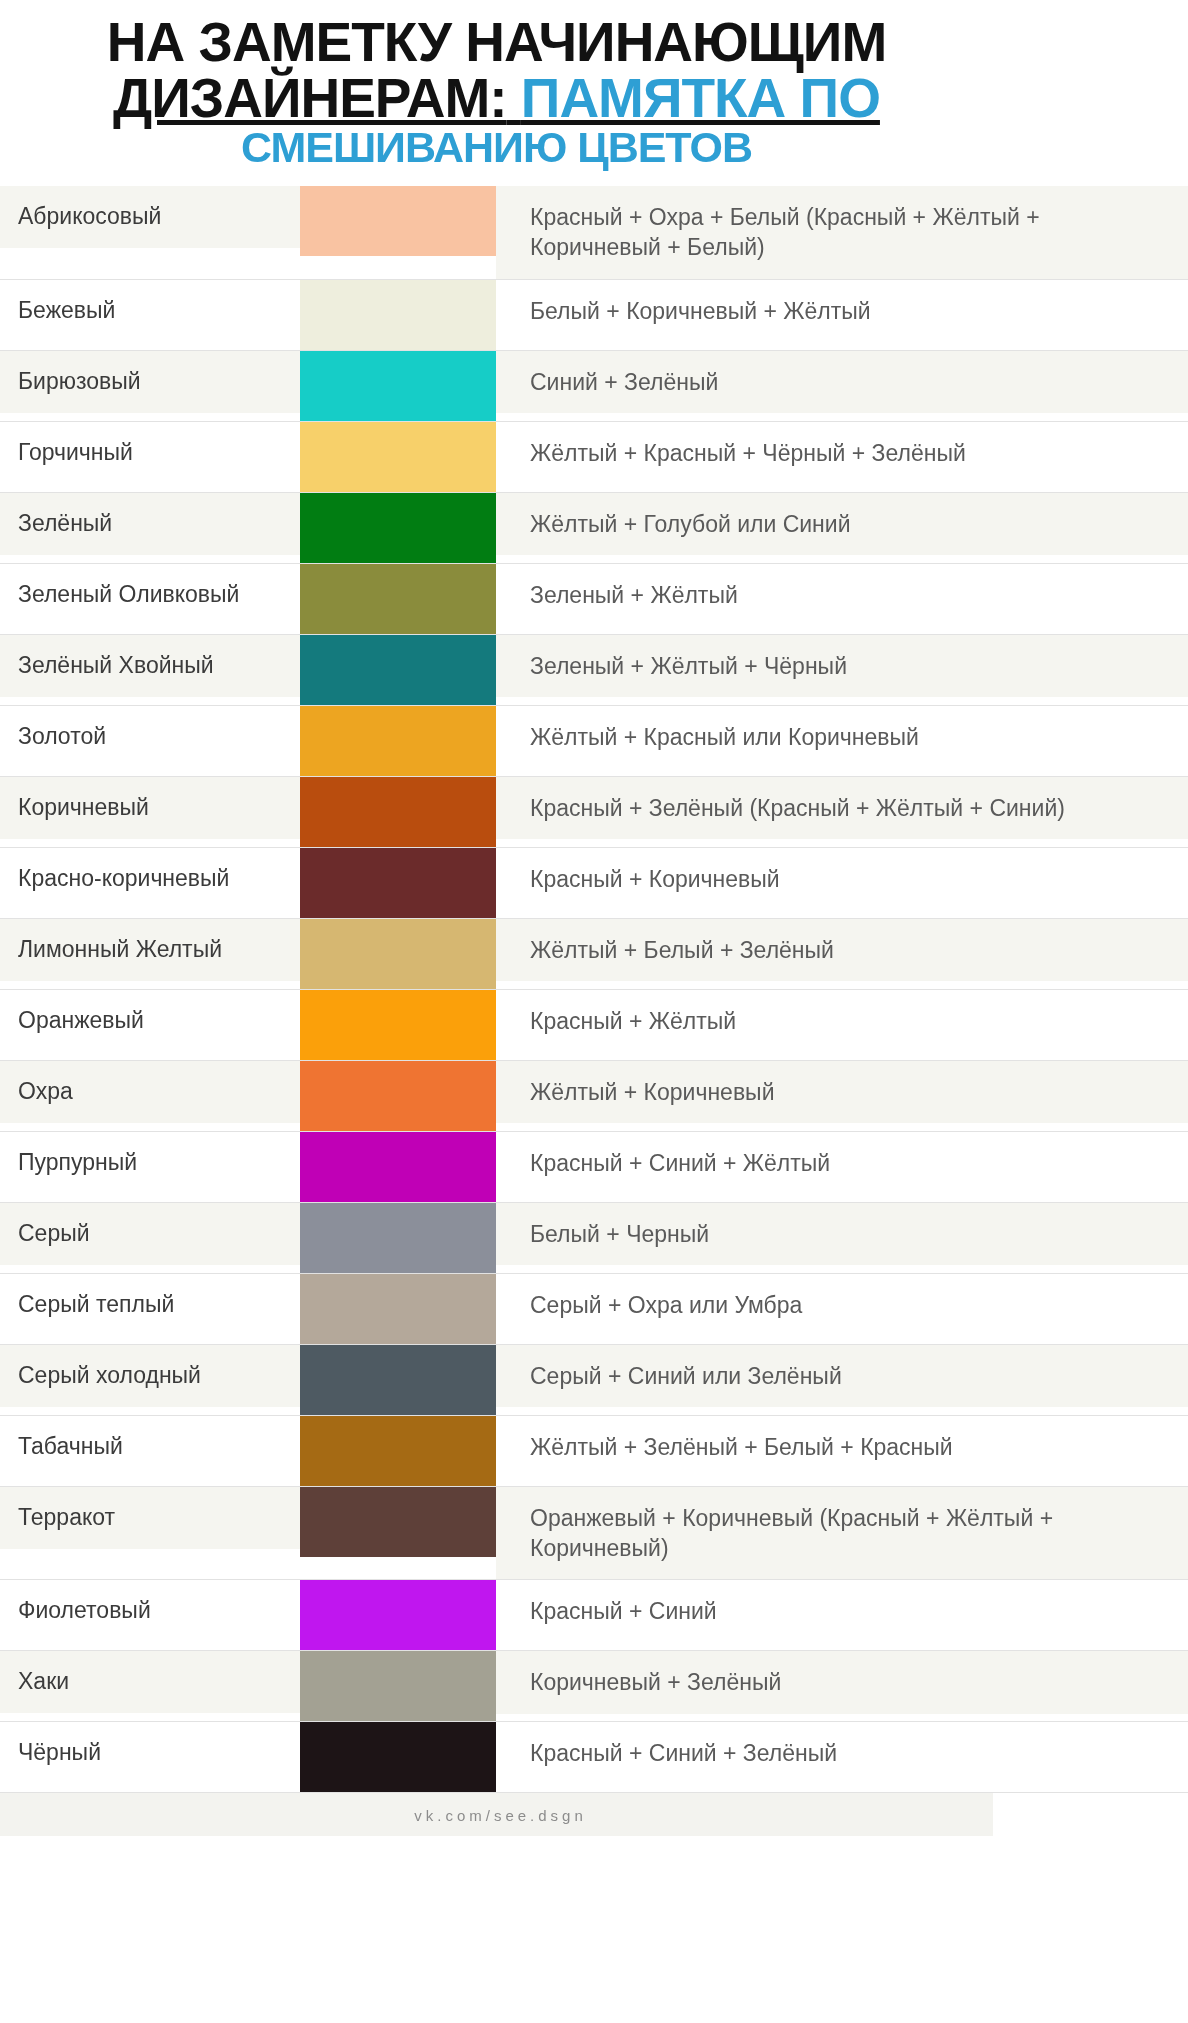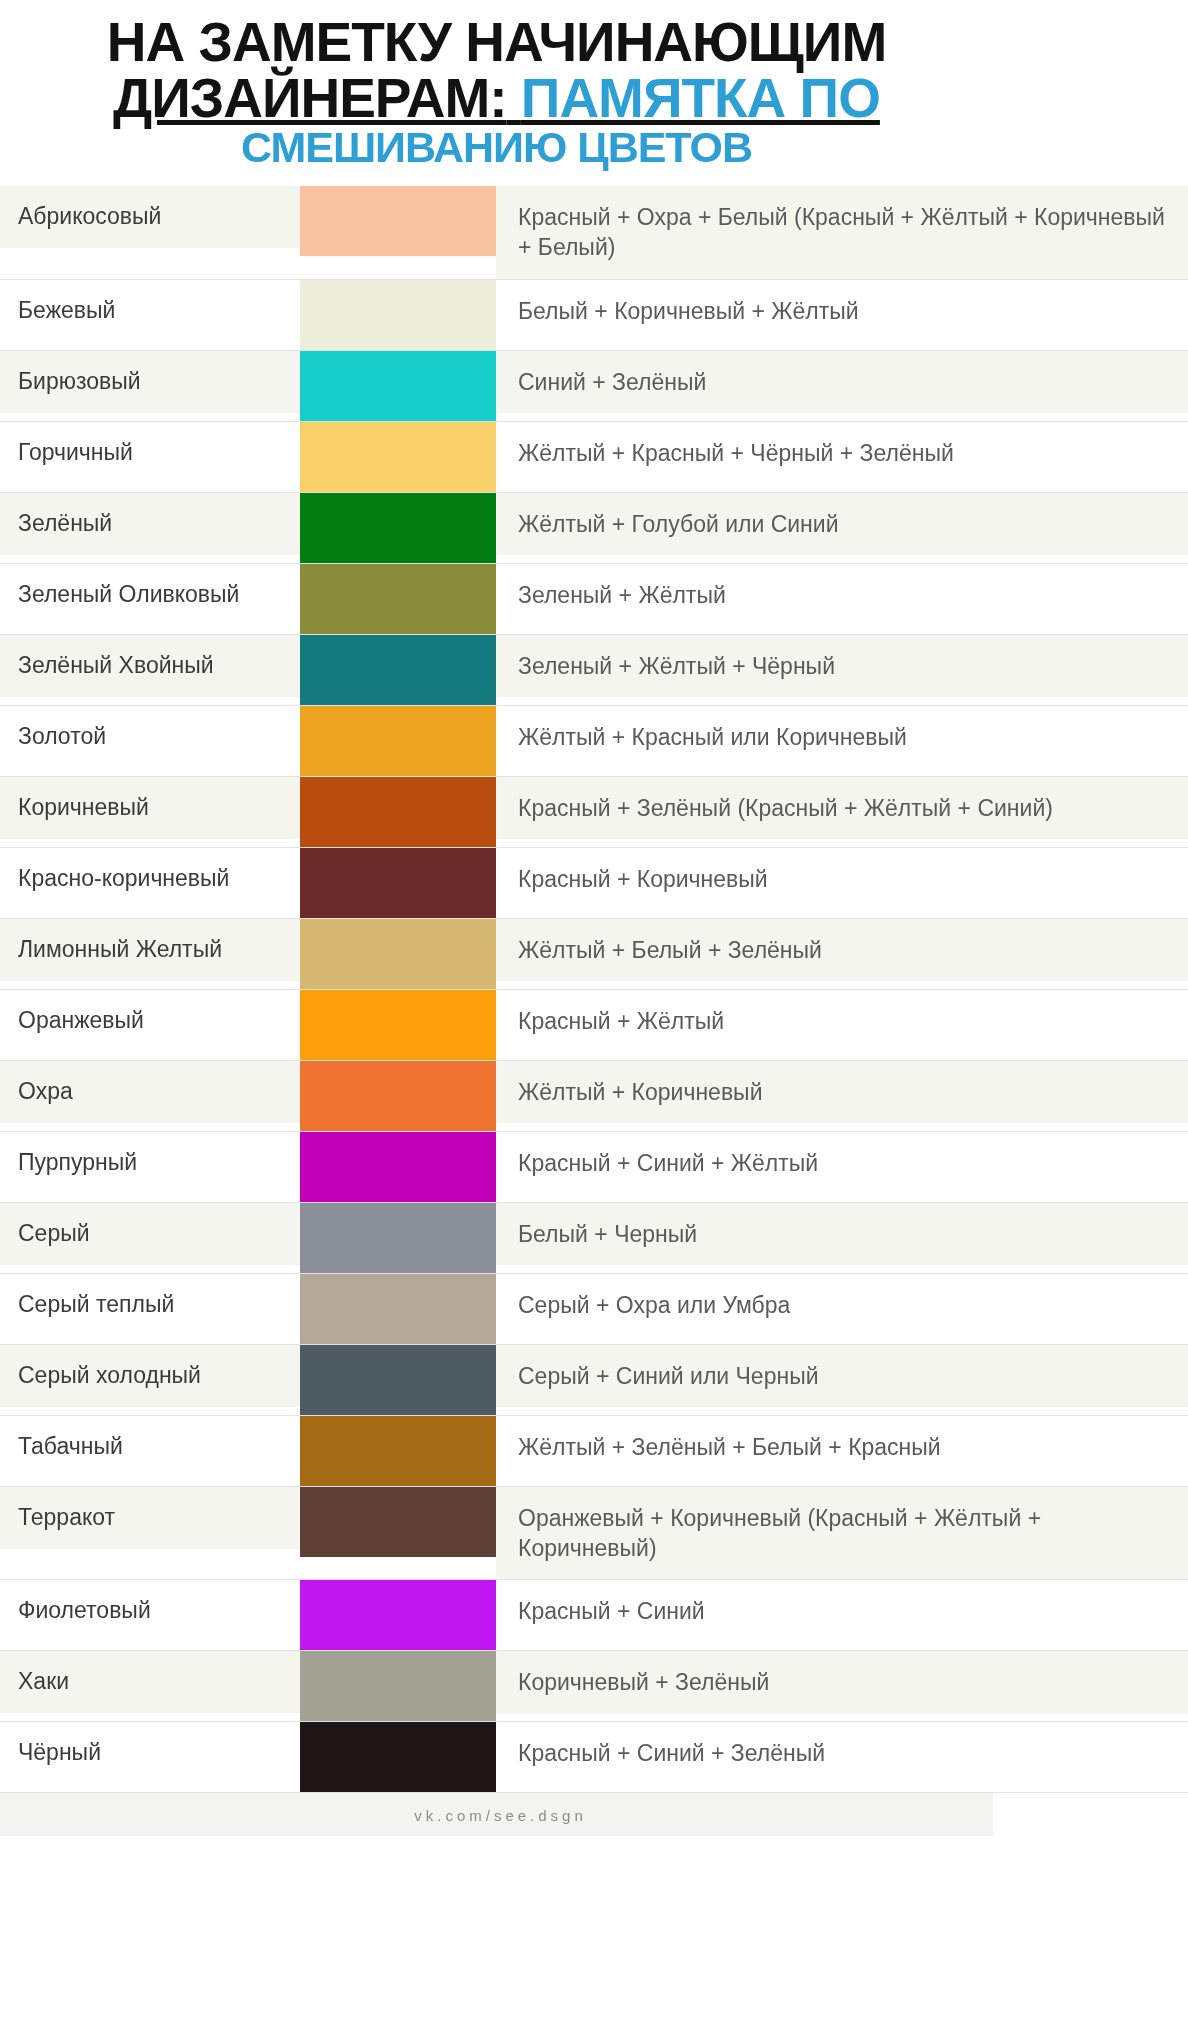--- a/index.html
+++ b/index.html
@@ -57,21 +57,21 @@
 
   .cell-name {
     padding: 16px 10px 16px 18px;
     font-size: 23px;
     line-height: 1.3;
     color: #3b3b3b;
     min-height: 38px;
     box-sizing: border-box;
   }
   .cell-recipe {
-    padding: 16px 20px 16px 22px;
+    padding: 16px 20px 16px 34px;
     font-size: 23px;
     line-height: 1.32;
     color: #5a5a5a;
     box-sizing: border-box;
   }
   .swatch {
     display: block;
     width: 196px;
     height: 100%;
     min-height: 70px;
@@ -297,21 +297,21 @@
           </td>
         </tr>
         <tr class="odd">
           <td>
             <div class="cell-name">Серый холодный</div>
           </td>
           <td class="cell-swatch">
             <div class="swatch" style="background: rgb(78, 90, 98); height: 100%;"></div>
           </td>
           <td>
-            <div class="cell-recipe">Серый + Синий или Черный</div>
+            <div class="cell-recipe">Серый + Синий или Зелёный</div>
           </td>
         </tr>
         <tr class="even">
           <td>
             <div class="cell-name">Табачный</div>
           </td>
           <td class="cell-swatch">
             <div class="swatch" style="background: rgb(165, 106, 20); height: 100%;"></div>
           </td>
           <td>

